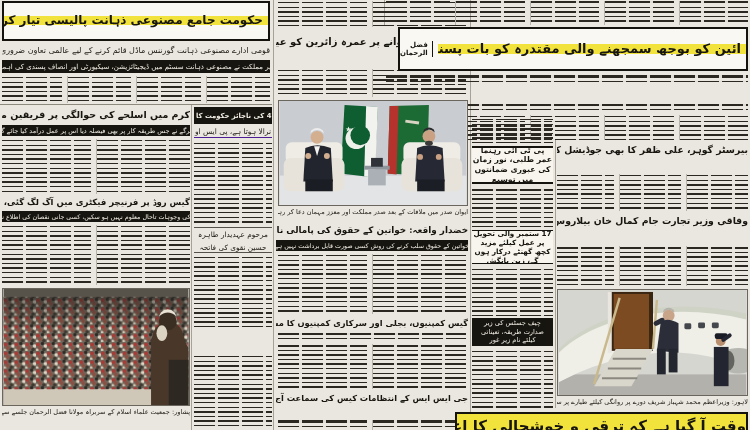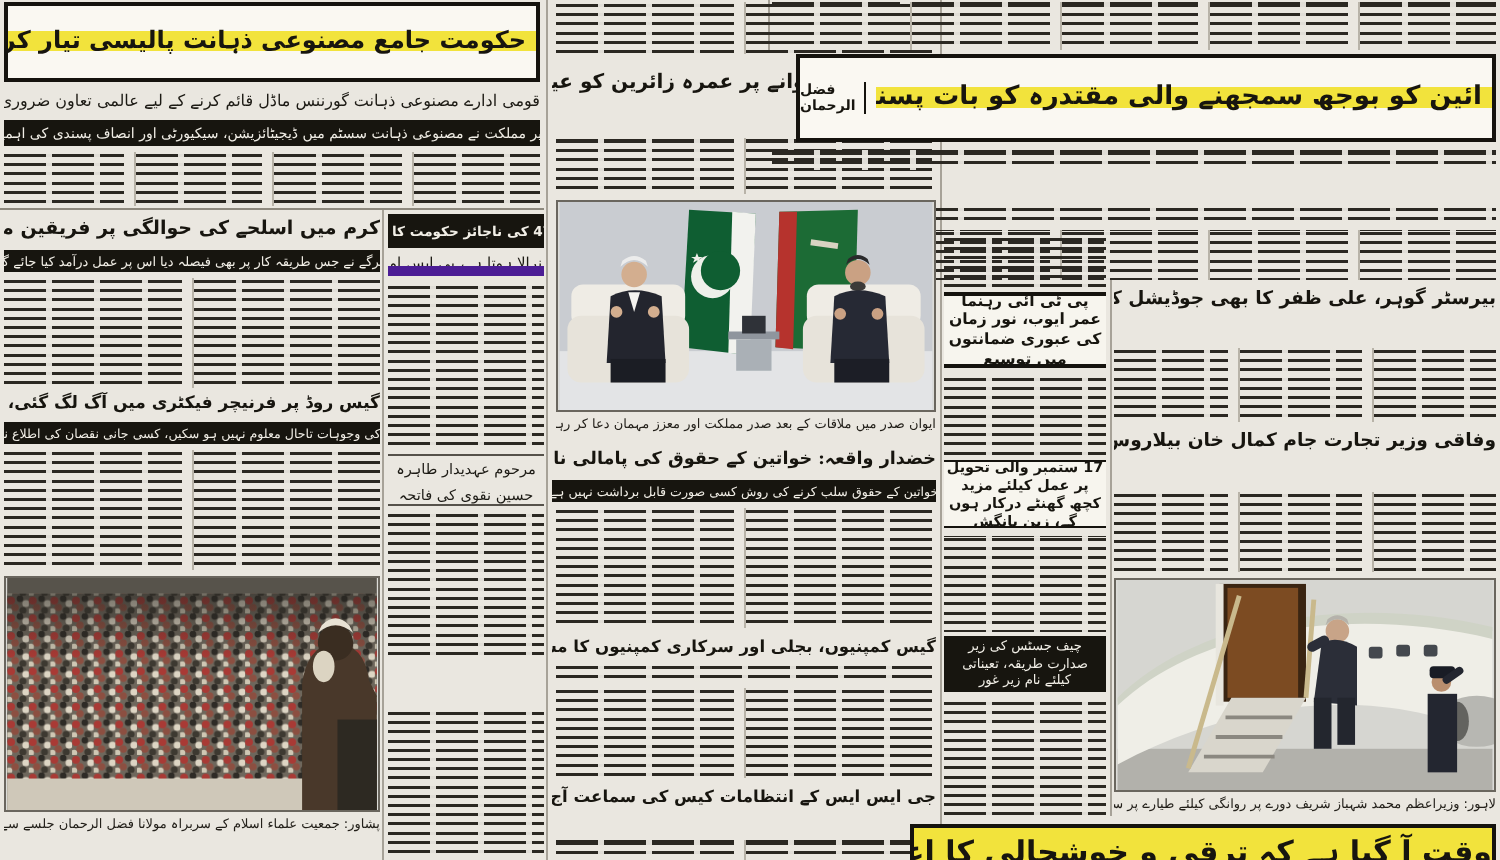--- a/index.html
+++ b/index.html
@@ -69,21 +69,21 @@
 
   <div class="abs cols" style="left:386px;top:1px;width:362px;height:24px">
     <div class="col bt"></div>
     <div class="col bt"></div>
     <div class="col bt"></div>
     <div class="col bt"></div>
     <div class="col bt"></div>
   </div>
   <div class="abs hlbox" style="left:398px;top:27px;width:350px;height:44px;gap:5px">
     <div class="hl" style="font-size:13px"><span class="ylw">آئین کو بوجھ سمجھنے والی مقتدرہ کو بات پسند نہیں آتی تو غدار کہا جاتا ہے</span></div>
-    <div style="font-size:7px;font-weight:bold;white-space:pre-line;text-align:left;border-right:1px solid #15130e;padding-right:4px">فضل
+    <div style="font-size:7px;font-weight:bold;white-space:pre-line;text-align:right;border-right:1px solid #15130e;padding-right:4px">فضل
 الرحمان</div>
   </div>
   <div class="abs bt" style="left:386px;top:75px;width:362px;height:10px"></div>
 
   <div class="abs bt" style="left:386px;top:103px;width:362px;height:9px"></div>
   <div class="abs cols" style="left:386px;top:115px;width:362px;height:25px">
     <div class="col bt"></div>
     <div class="col bt"></div>
     <div class="col bt"></div>
     <div class="col bt"></div>
@@ -128,21 +128,21 @@
       <path d="M150,118 L150,54 Q152,36 166,32 Q182,34 184,52 L188,60 L188,118 Z" fill="#49382a"></path>
       <circle cx="167" cy="33" r="9" fill="#3a2d21"></circle>
       <path d="M158,28 Q167,20 176,28 L174,24 Q167,17 160,24 Z" fill="#e8e2d4"></path>
       <ellipse cx="161" cy="45" rx="5.5" ry="8" fill="#dcd4c2"></ellipse>
       <rect x="168" y="72" width="20" height="46" fill="#2d2922"></rect>
     </g>
   </svg>
   <div class="abs caption" style="left:2px;top:408px;width:188px">پشاور: جمعیت علماء اسلام کے سربراہ مولانا فضل الرحمان جلسے سے خطاب کر رہے ہیں</div>
 
   <div class="abs barblack" style="left:194px;top:107px;width:78px;height:17px;font-size:6.8px;font-weight:bold">فارم 47 کی ناجائز حکومت کا ہر کام</div>
-  <div class="abs serifline" style="left:194px;top:126px;width:78px;height:12px;font-size:7.5px;line-height:12px;border-bottom:5px solid #4c1d95">نرالا ہوتا ہے، پی ایس او</div>
+  <div class="abs serifline" style="left:194px;top:126px;width:78px;height:12px;font-size:7.5px;line-height:12px;border-bottom:1px solid #4c1d95">نرالا ہوتا ہے، پی ایس او</div>
   <div class="abs bt" style="left:194px;top:142px;width:78px;height:83px"></div>
   <div class="abs serifline" style="left:194px;top:227px;width:78px;height:26px;font-size:7.3px;line-height:13px;white-space:normal;border-top:1px solid #55514a;border-bottom:1px solid #55514a">مرحوم عہدیدار طاہرہ حسین نقوی کی فاتحہ خوانی آج کوٹری میں ہوگی</div>
   <div class="abs bt" style="left:194px;top:256px;width:78px;height:73px"></div>
   <div class="abs bt" style="left:194px;top:355px;width:78px;height:73px"></div>
 
   <svg class="abs photo" style="left:278px;top:100px" width="190" height="106" viewBox="0 0 190 106">
     <rect width="190" height="106" fill="#c9ccd1"></rect>
     <rect x="0" y="76" width="190" height="30" fill="#e3e4e6"></rect>
     <g>
       <polygon points="66,4 100,6 96,78 62,74" fill="#0f5e32"></polygon>
@@ -205,21 +205,21 @@
   </div>
 
   <div class="abs hl" style="left:276px;top:392px;width:192px;height:13px;font-size:8.3px;line-height:13px;font-family:'DejaVu Serif','DejaVu Sans',serif">جی ایس ایس کے انتظامات کیس کی سماعت آج تک ملتوی، چیئرمین کی طلبی</div>
 
   <div class="abs cols" style="left:278px;top:420px;width:188px;height:10px">
     <div class="col bt"></div>
     <div class="col bt"></div>
   </div>
 
   <div class="abs bt" style="left:472px;top:118px;width:81px;height:26px"></div>
-  <div class="abs boxhead" style="left:472px;top:146px;width:81px;height:38px;font-size:7.8px">پی ٹی آئی رہنما عمر ایوب، نور زمان کی عبوری ضمانتوں میں توسیع</div>
+  <div class="abs boxhead" style="left:472px;top:146px;width:81px;height:38px;font-size:7.8px">پی ٹی آئی رہنما عمر طلبی، نور زمان کی عبوری ضمانتوں میں توسیع</div>
   <div class="abs bt" style="left:472px;top:188px;width:81px;height:40px"></div>
   <div class="abs boxhead" style="left:472px;top:230px;width:81px;height:34px;font-size:7.2px;border-top-width:1px;border-bottom-width:1px">17 ستمبر والی تحویل پر عمل کیلئے مزید کچھ گھنٹے درکار ہوں گے، زین بانگش</div>
   <div class="abs bt" style="left:472px;top:268px;width:81px;height:48px"></div>
   <div class="abs barblack" style="left:472px;top:318px;width:81px;height:28px;font-size:6.6px;white-space:normal;text-align:center;line-height:1.3;padding:0 2px">چیف جسٹس کی زیر صدارت طریقہ، تعیناتی کیلئے نام زیر غور</div>
   <div class="abs bt" style="left:472px;top:350px;width:81px;height:58px"></div>
 
   <div class="abs hl" style="left:557px;top:142px;width:191px;height:16px;font-size:9.3px;line-height:16px;font-family:'DejaVu Serif','DejaVu Sans',serif">بیرسٹر گوہر، علی ظفر کا بھی جوڈیشل کمیشن اجلاس کا بائیکاٹ</div>
 
   <div class="abs cols" style="left:557px;top:174px;width:191px;height:37px">
     <div class="col bt"></div>

